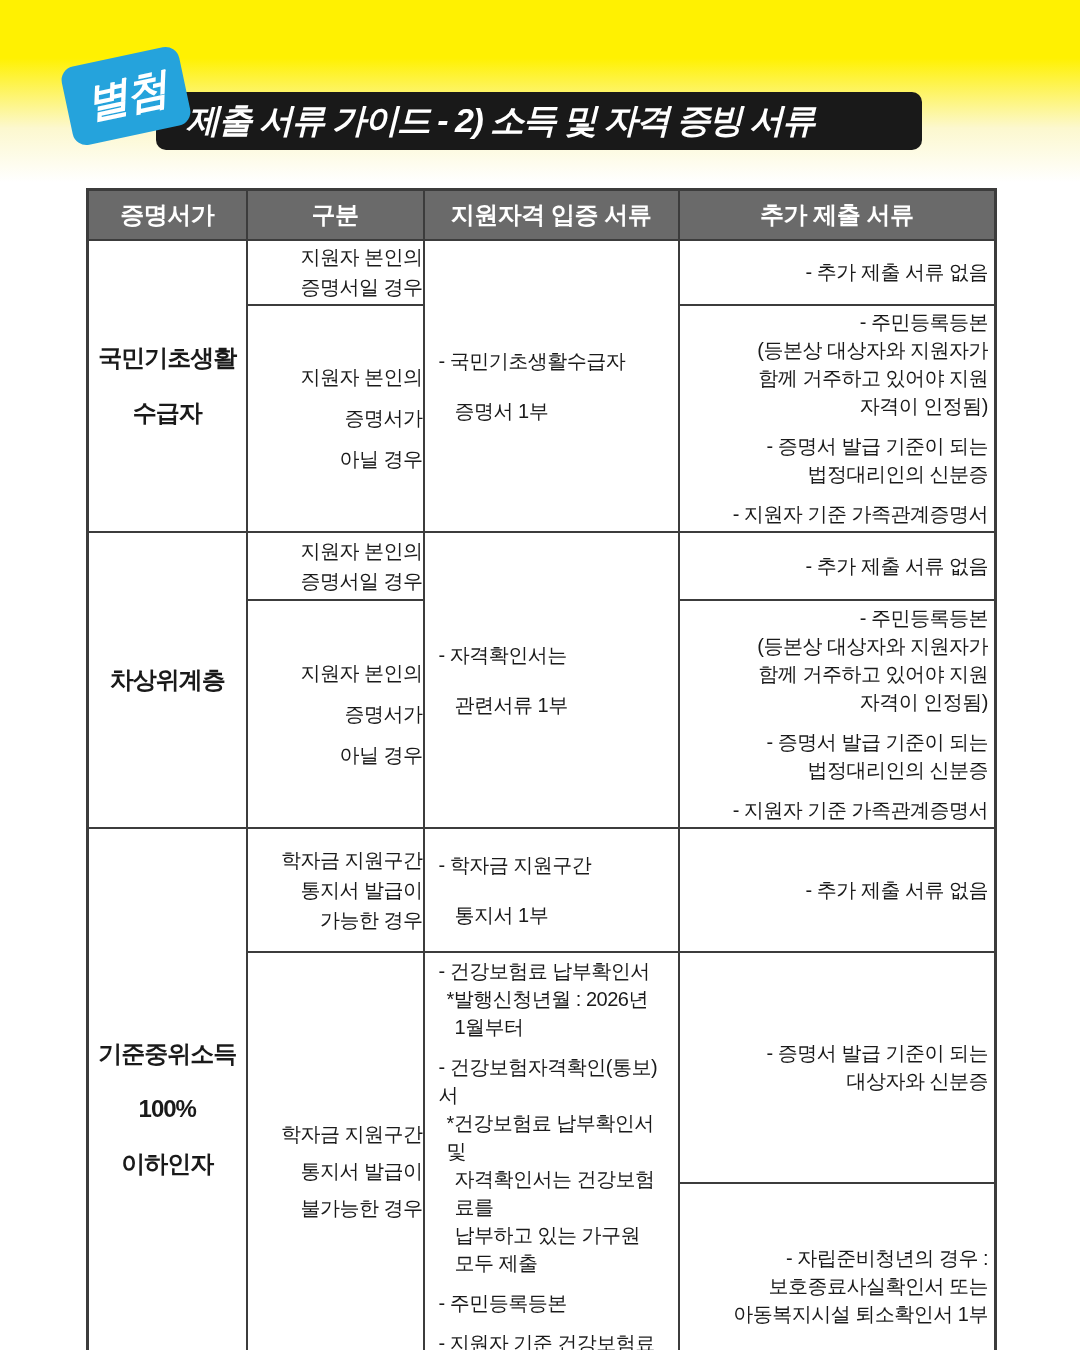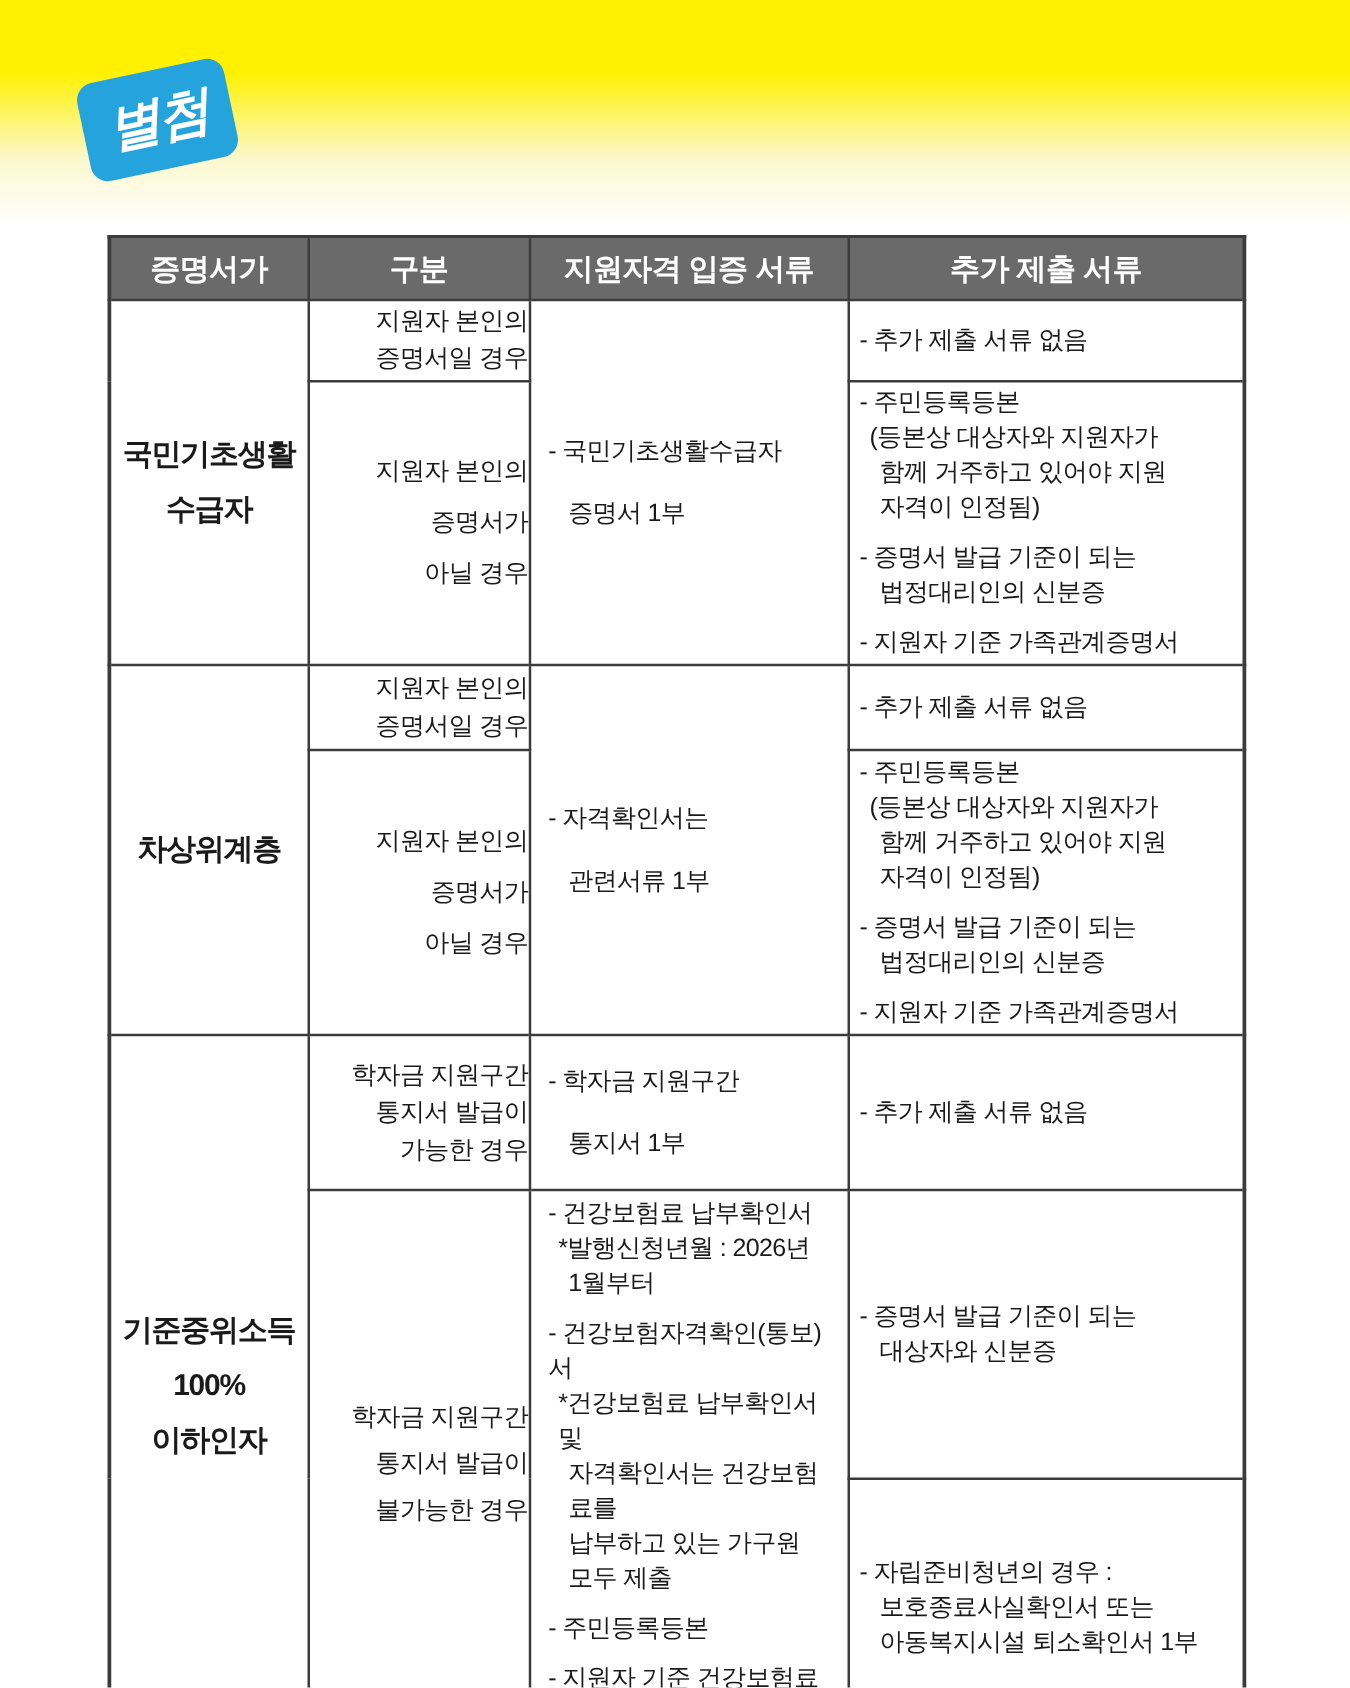--- a/index.html
+++ b/index.html
@@ -104,38 +104,41 @@
   .i1 { padding-left: 8px; }
   .i2 { padding-left: 16px; }
   .gap { margin-top: 12px; }
 
   td.qual {
     text-align: center;
     font-weight: bold;
     font-size: 24px;
     letter-spacing: -1px;
   }
-  td.qual .ln { line-height: 40px; margin: 4px 0; }
+  td.qual .ln { line-height: 40px; margin: 15px 0; }
 
   td.category { text-align: right; }
   td.category .ln { margin: 2px 0; }
   td.category.spread3 .ln { margin: 13px 0; }
   td.category.spread2 .ln { margin: 9px 0; }
 
   td.docs { text-align: left; padding-left: 14px; padding-right: 4px; }
   td.docs.pair .ln { margin: 22px 0; }
   td.docs.long { padding-top: 4px; padding-bottom: 4px; }
 
-  td.extra { text-align: left; padding-left: 8px; padding-right: 6px; }
+  td.extra { text-align: right; padding-left: 20px; padding-right: 6px; }
 </style>
 </head>
 <body>
 
 <div class="page">
 
+  <div class="banner">
+    <span class="title-text">제출 서류 가이드 - 2) 소득 및 자격 증빙 서류</span>
+  </div>
   <div class="badge">
     <span class="badge-text">별첨</span>
   </div>
 
   <table class="doc-table">
     <colgroup>
       <col style="width:159px">
       <col style="width:177px">
       <col style="width:255px">
       <col style="width:317px">

